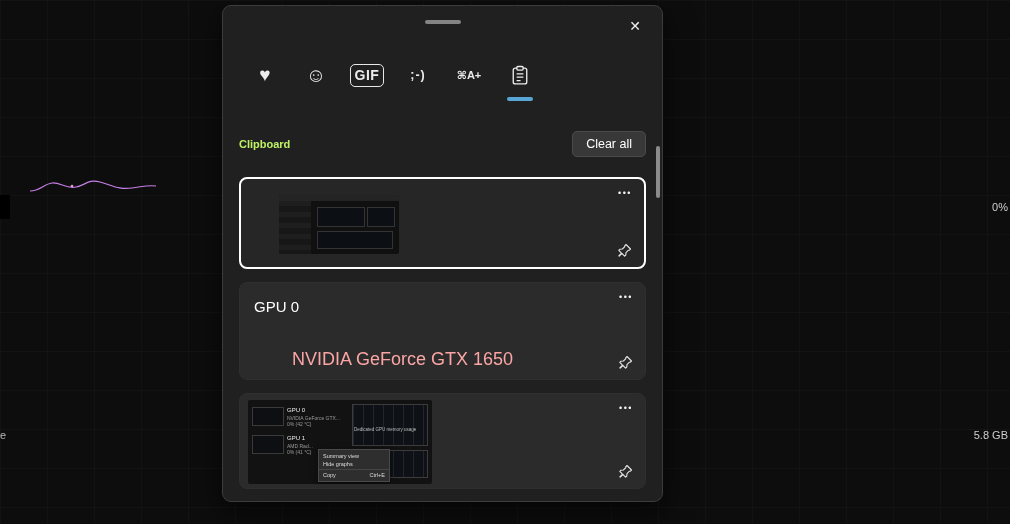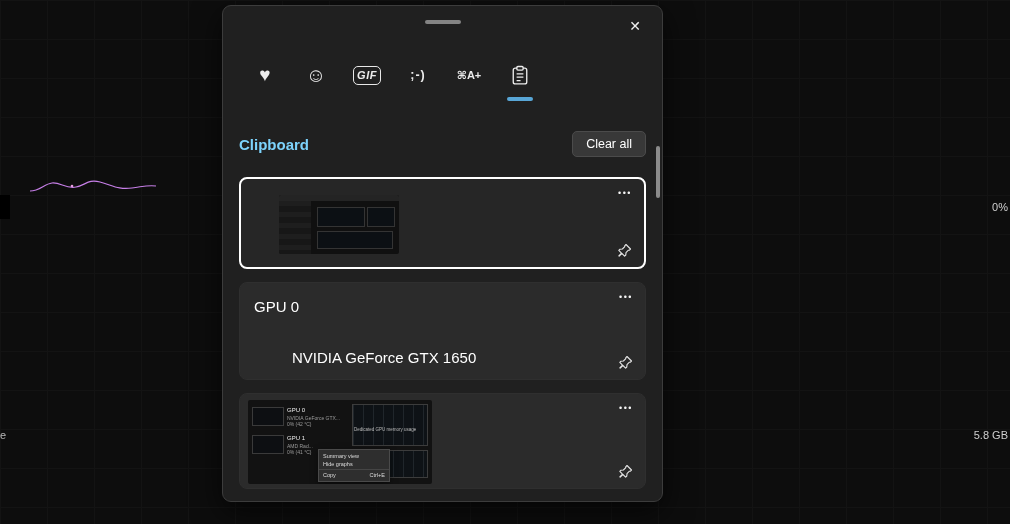--- a/index.html
+++ b/index.html
@@ -26,31 +26,31 @@
   .handle{position:absolute;top:14px;left:50%;transform:translateX(-50%);
           width:36px;height:4px;border-radius:2px;background:#848484;}
   button{background:none;border:none;padding:0;color:inherit;font:inherit;cursor:default;}
   .close{position:absolute;top:6px;right:12px;width:30px;height:28px;display:flex;
          align-items:center;justify-content:center;font-size:14px;color:#f0f0f0;border-radius:4px;}
 
   .tabs{position:absolute;left:22px;top:49px;display:flex;gap:11px;color:#ececec;}
   .tab{width:40px;height:40px;position:relative;display:flex;align-items:center;justify-content:center;border-radius:5px;}
   .heart{font-size:19px;}
   .smiley{font-size:20px;}
-  .gifbox{font-size:11px;font-weight:700;border:1.6px solid #e8e8e8;border-radius:5px;
-          padding:2.5px 3.5px;letter-spacing:.5px;font-style:italic;}
+  .gifbox{font-size:14px;font-weight:700;border:1.6px solid #e8e8e8;border-radius:5px;
+          padding:2.5px 3.5px;letter-spacing:.5px;}
   .kao{font-size:12.5px;font-weight:700;letter-spacing:1px;}
   .sym{font-size:11px;font-weight:600;}
   .clipicon svg{display:block;}
   .indicator{position:absolute;left:50%;transform:translateX(-50%);bottom:-6px;
              width:26px;height:4px;border-radius:2px;background:var(--accent);}
 
   .header{position:absolute;left:16px;right:16px;top:123px;height:30px;
           display:flex;align-items:center;justify-content:space-between;}
-  .title{font-size:15px;font-weight:600;color:#7dd3fc;}
+  .title{font-size:11px;font-weight:600;color:#bef264;}
   .clear{font-size:12.5px;color:#fff;background:#383838;border:1px solid #4b4b4b;
          border-radius:5px;padding:5px 13px;}
 
   .list{position:absolute;left:16px;right:16px;top:171px;display:flex;flex-direction:column;gap:13px;}
   .card{position:relative;background:#2b2b2b;border:1px solid #2f2f2f;border-radius:8px;
         box-sizing:border-box;flex:none;}
   .card.selected{border:2px solid #ffffff;background:#262626;}
   .c1{height:92px;} .c2{height:98px;} .c3{height:96px;}
 
   .more{position:absolute;top:10px;right:12px;font-size:9px;letter-spacing:1.5px;color:#f5f5f5;line-height:1;}
@@ -62,21 +62,21 @@
   .t1-bar{height:6px;background:#242424;}
   .t1-col{position:absolute;left:0;top:6px;bottom:0;width:32px;
           background:repeating-linear-gradient(#1e1e1e 0 5px,#171717 5px 11px);}
   .t1-box{position:absolute;border:1px solid #343434;background:#0c1014;}
   .t1-box.a{left:38px;top:12px;width:46px;height:18px;}
   .t1-box.b{left:38px;top:36px;width:74px;height:16px;}
   .t1-box.c{left:88px;top:12px;width:26px;height:18px;}
 
   
   .line1{position:absolute;left:14px;top:15px;font-size:15px;color:#fff;}
-  .line2{position:absolute;left:52px;top:66px;font-size:15px;color:#ffffff;}
+  .line2{position:absolute;left:52px;top:66px;font-size:18px;color:#fca5a5;}
 
   
   .thumb3{position:absolute;left:8px;top:6px;width:184px;height:84px;background:#121212;
           border-radius:2px;overflow:hidden;}
   .mrow{position:absolute;left:4px;display:flex;gap:3px;}
   .r1{top:7px;} .r2{top:35px;}
   .mchart{width:30px;height:17px;border:1px solid #3a3a3a;background:#0d0f12;flex:none;}
   .mtext{display:flex;flex-direction:column;line-height:1.3;}
   .mt1{font-size:6px;color:#f0f0f0;}
   .mt2,.mt3{font-size:5px;color:#9b9b9b;}

